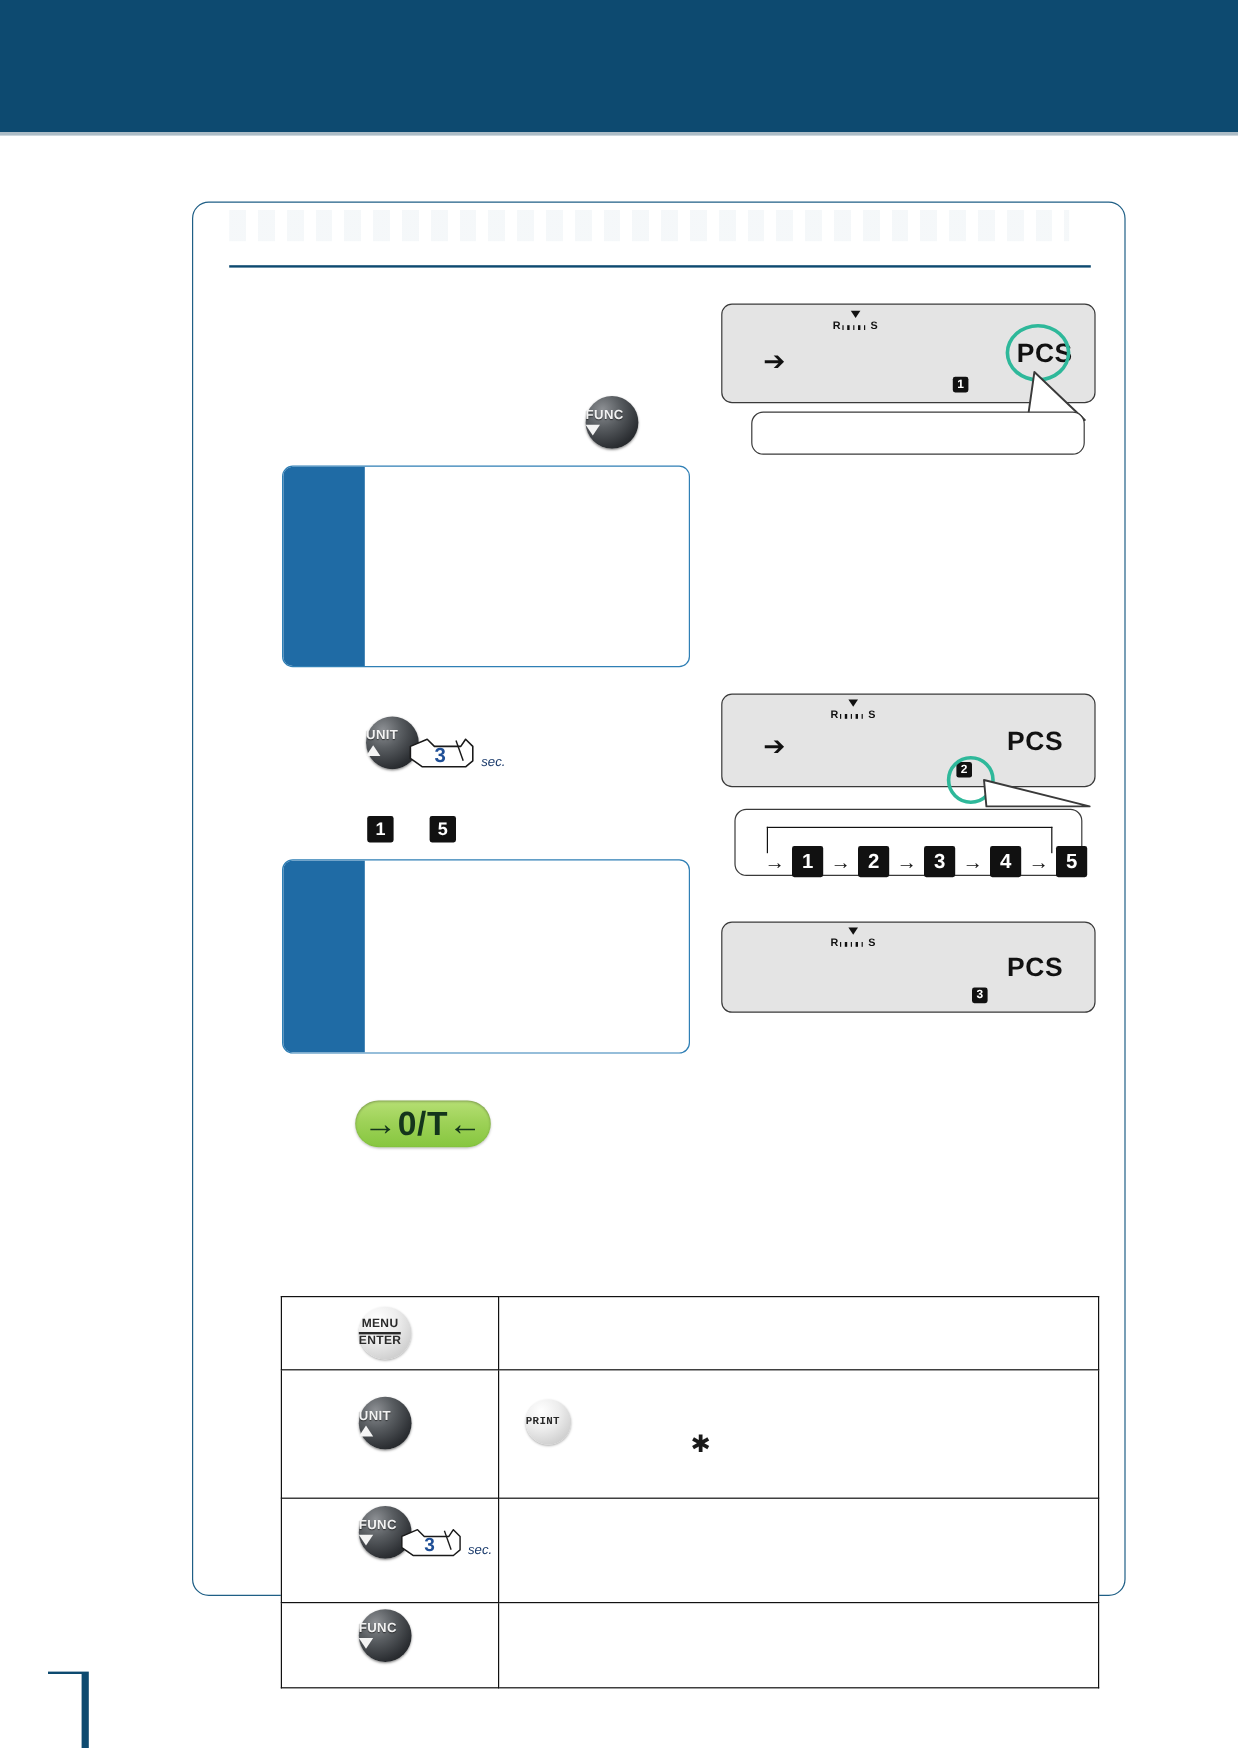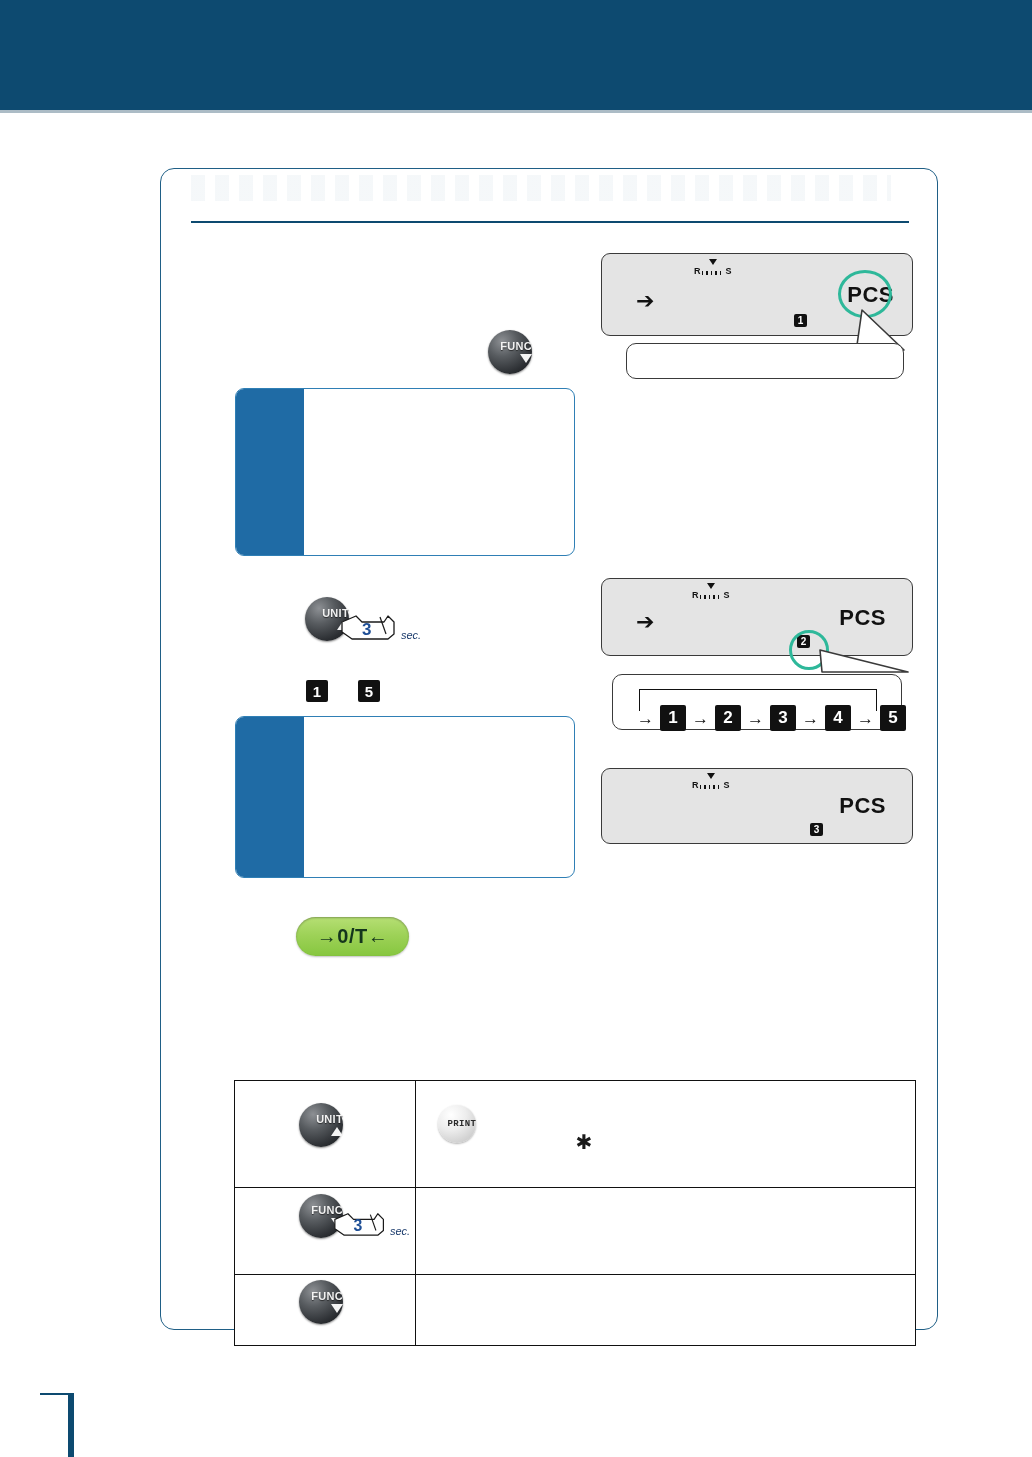--- a/index.html
+++ b/index.html
@@ -19,21 +19,21 @@
 
   .footer-tab{position:absolute;left:68px;top:1395px;width:1px;height:62px;border-left:6px solid #0d4a70;}
   .footer-tab-top{position:absolute;left:40px;top:1393px;width:34px;height:2px;background:#0d4a70;}
 
   
   .txt{color:#1a1a1a;font-size:13px;line-height:1.45;}
   .redacted{visibility:hidden;}
 
   
   .key{position:absolute;border-radius:50%;display:flex;flex-direction:column;
-       align-items:flex-end;justify-content:center;box-sizing:border-box;}
+       align-items:flex-start;justify-content:center;box-sizing:border-box;}
   .key-dark{background:radial-gradient(circle at 32% 26%,#8d9094 0%,#595d61 34%,#2c2f33 72%,#141618 100%);
             box-shadow:0 1px 2px rgba(0,0,0,.45);}
   .key-light{background:radial-gradient(circle at 34% 26%,#ffffff 0%,#ededed 40%,#cfcfcf 78%,#b4b4b4 100%);
              box-shadow:0 1px 2px rgba(0,0,0,.30);}
   .key-label{font-weight:bold;letter-spacing:.3px;line-height:1;}
   .key-dark .key-label{color:#f2f2f2;text-shadow:0 1px 1px rgba(0,0,0,.6);}
   .key-light .key-label{color:#2a2a2a;}
   .tri-down{width:0;height:0;border-left:6px solid transparent;border-right:6px solid transparent;
             border-top:9px solid #f4f4f4;margin-top:2px;}
   .tri-up{width:0;height:0;border-left:6px solid transparent;border-right:6px solid transparent;
@@ -44,21 +44,21 @@
   
   .hold{position:absolute;display:flex;align-items:flex-end;pointer-events:none;}
   .hold svg{display:block;}
   .hold .sec{font-size:11px;color:#1a3a6b;font-style:italic;margin-left:1px;margin-bottom:1px;}
 
   
   .key-green{position:absolute;border-radius:999px;
              background:linear-gradient(180deg,#b6df74 0%,#9ed258 45%,#86c63f 100%);
              box-shadow:0 1px 2px rgba(0,0,0,.3) inset,0 1px 2px rgba(0,0,0,.25);
              display:flex;align-items:center;justify-content:center;
-             color:#14351c;font-weight:bold;font-size:20px;letter-spacing:.5px;}
+             color:#14351c;font-weight:bold;font-size:28px;letter-spacing:.5px;}
 
   
   .note{position:absolute;border:1.2px solid #2f7fb5;border-radius:9px;background:#fff;
         box-sizing:border-box;overflow:hidden;display:flex;}
   .note-bar{width:68px;background:#1f6ba5;flex:none;}
   .note-body{flex:1;position:relative;}
   .note-head{height:54px;box-sizing:border-box;padding:8px 10px;border-bottom:1.1px solid #2f7fb5;}
   .note-text{padding:9px 12px;}
 
   
@@ -238,20 +238,34 @@
         </span>
       <span>S</span>
     </span>
   </div>
   <span class="lcd-pcs" style="right:26px;top:24px;">PCS</span>
   <span class="numbox sm" style="position:absolute;left:208px;top:54px;">3</span>
 </div>
 
 <table class="ref-table" style="left:234px;top:1080px;width:682px;">
   <tbody>
+      <tr>
+    <td class="td-key">
+      <div class="key key-light" style="left:64px;top:8px;width:44px;height:44px;">
+        <div class="menu-enter">
+          <div class="key-label" style="font-size:10px;">MENU</div>
+          <div class="me-div"></div>
+          <div class="key-label" style="font-size:10px;">ENTER</div>
+        </div>
+      </div>
+    </td>
+    <td class="td-desc">
+      <span class="txt redacted"></span>
+    </td>
+  </tr>
 
   <tr>
     <td class="td-key" style="height:90px;">
       <div class="key key-dark" style="left:64px;top:22px;width:44px;height:44px;">
         <span class="key-label" style="font-size:11px;">UNIT</span>
         <span class="tri-up"></span>
       </div>
     </td>
     <td class="td-desc" style="height:90px;font-family:Liberation Mono, monospace;">
       <div class="key key-light" style="left:22px;top:24px;width:38px;height:38px;">

